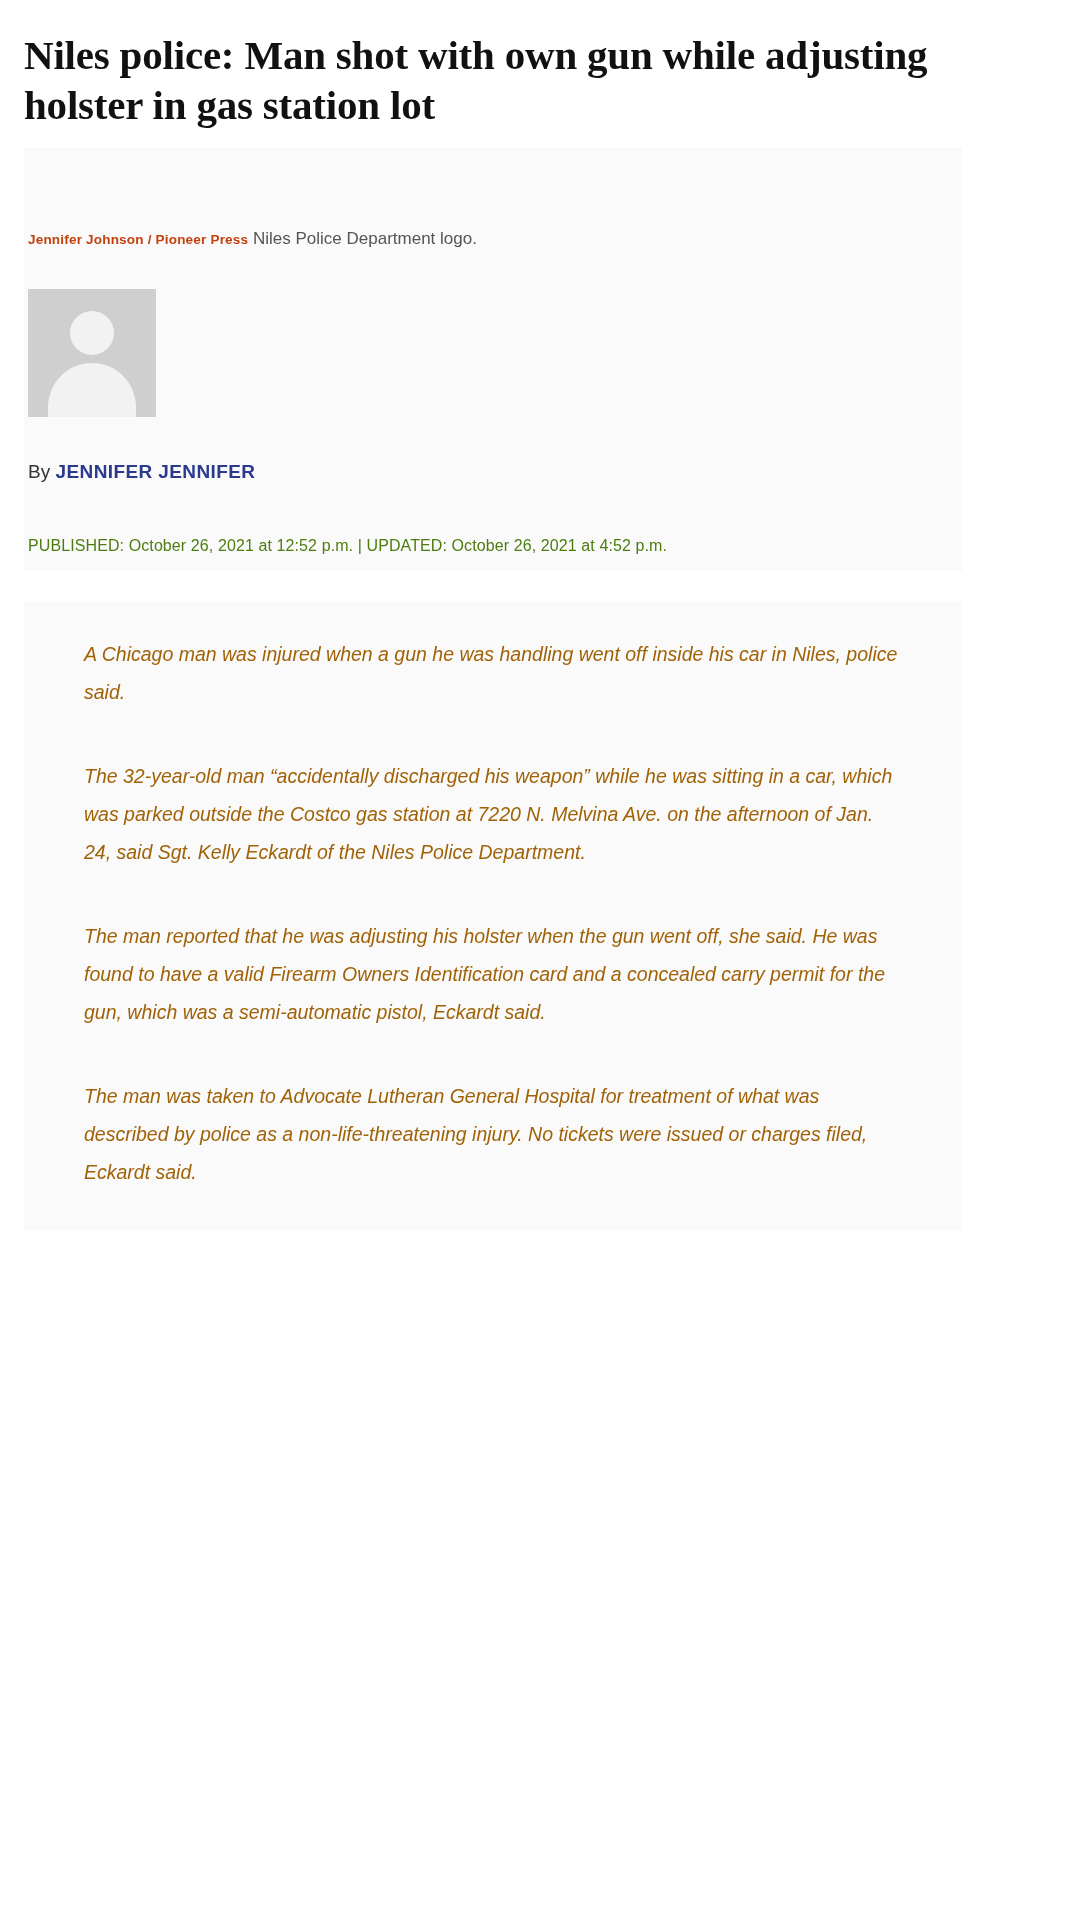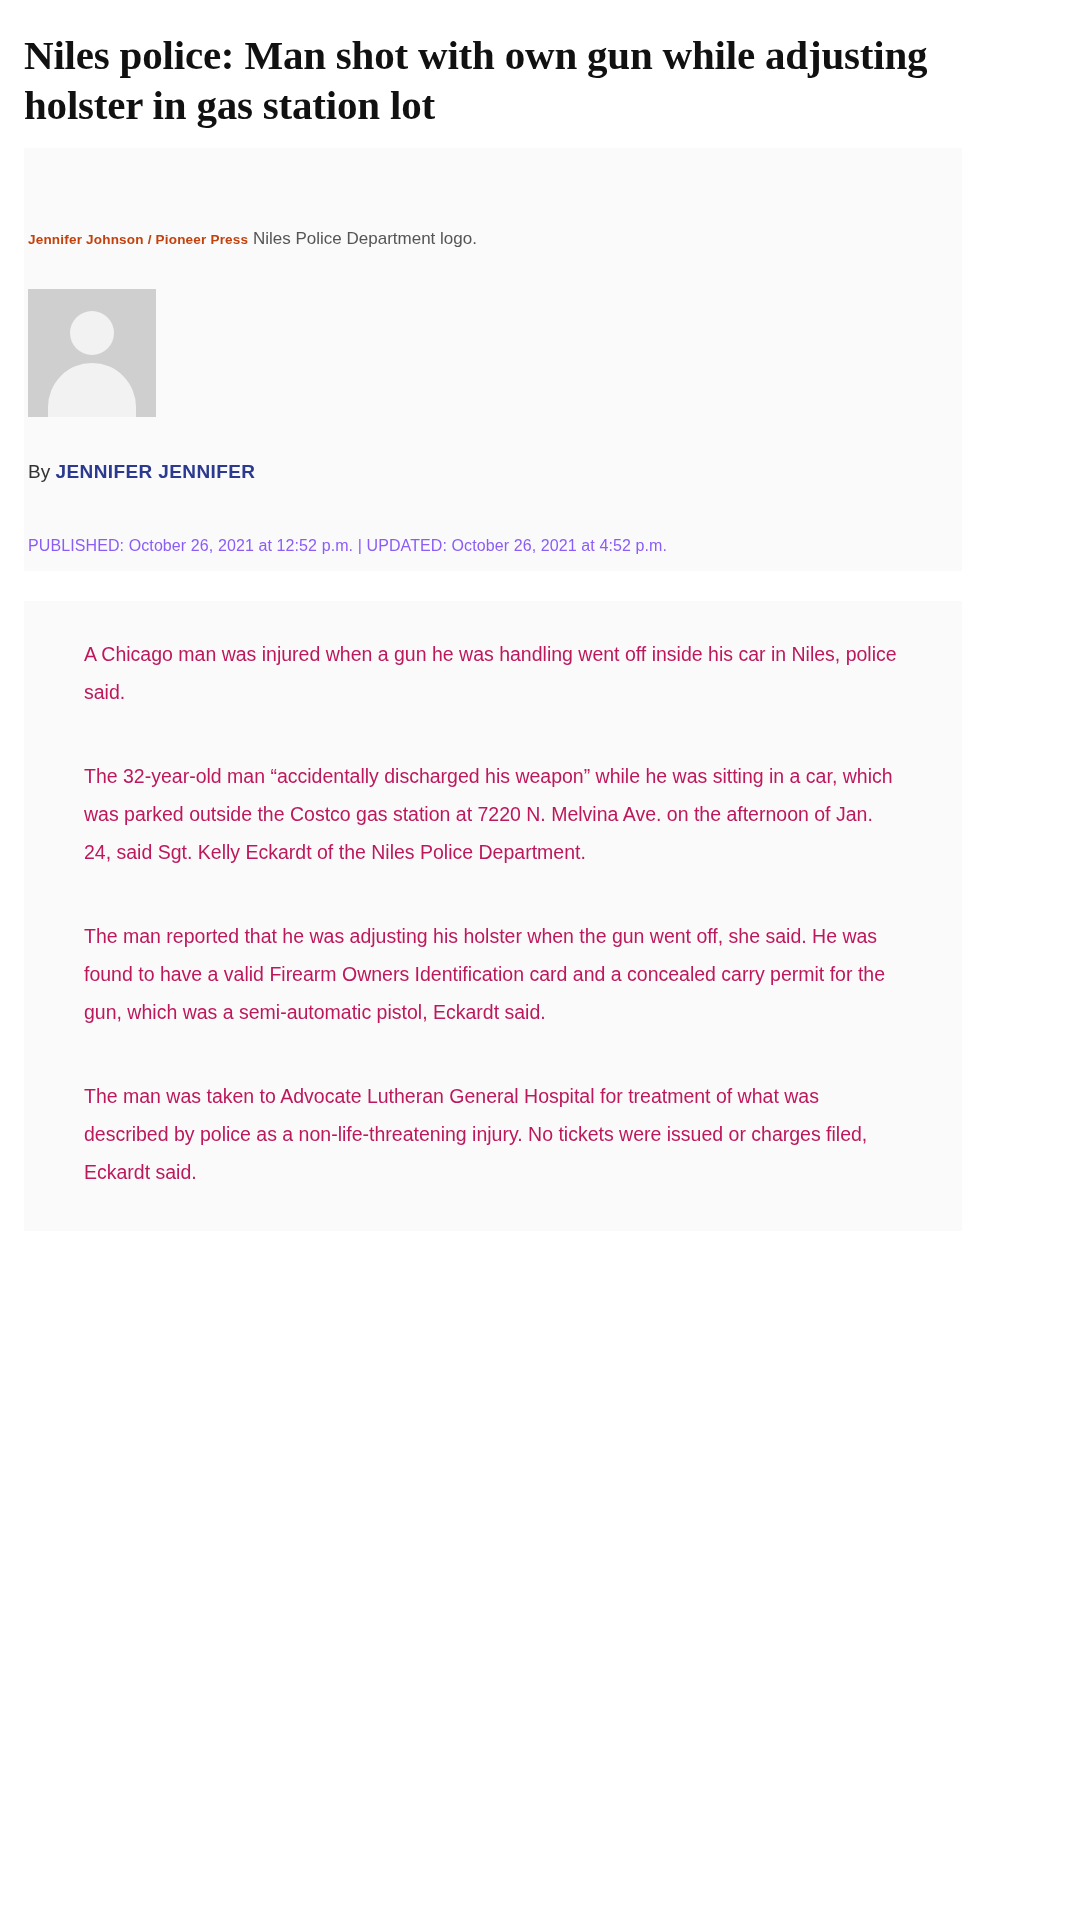--- a/index.html
+++ b/index.html
@@ -98,35 +98,36 @@
   .byline .author-link {
     color: #2b3a8f;
     font-weight: bold;
     letter-spacing: 0.4px;
     text-decoration: none;
   }
 
   .dateline {
     padding: 54px 4px 6px 4px;
     font-size: 16px;
-    color: #8b5cf6;
+    color: #4d7c0f;
     letter-spacing: 0.1px;
   }
 
   
   .article-body {
     background: #fafafa;
     margin: 30px 24px 0 24px;
     padding: 34px 60px 40px 60px;
   }
   .article-body p {
     margin: 0 0 46px 0;
     font-size: 19.5px;
     line-height: 1.95;
-    color: #be185d;
+    color: #a16207;
+    font-style: italic;
   }
   .article-body p:last-child {
     margin-bottom: 0;
   }
 </style>
 </head>
 <body>
 
 <div class="page">
 

